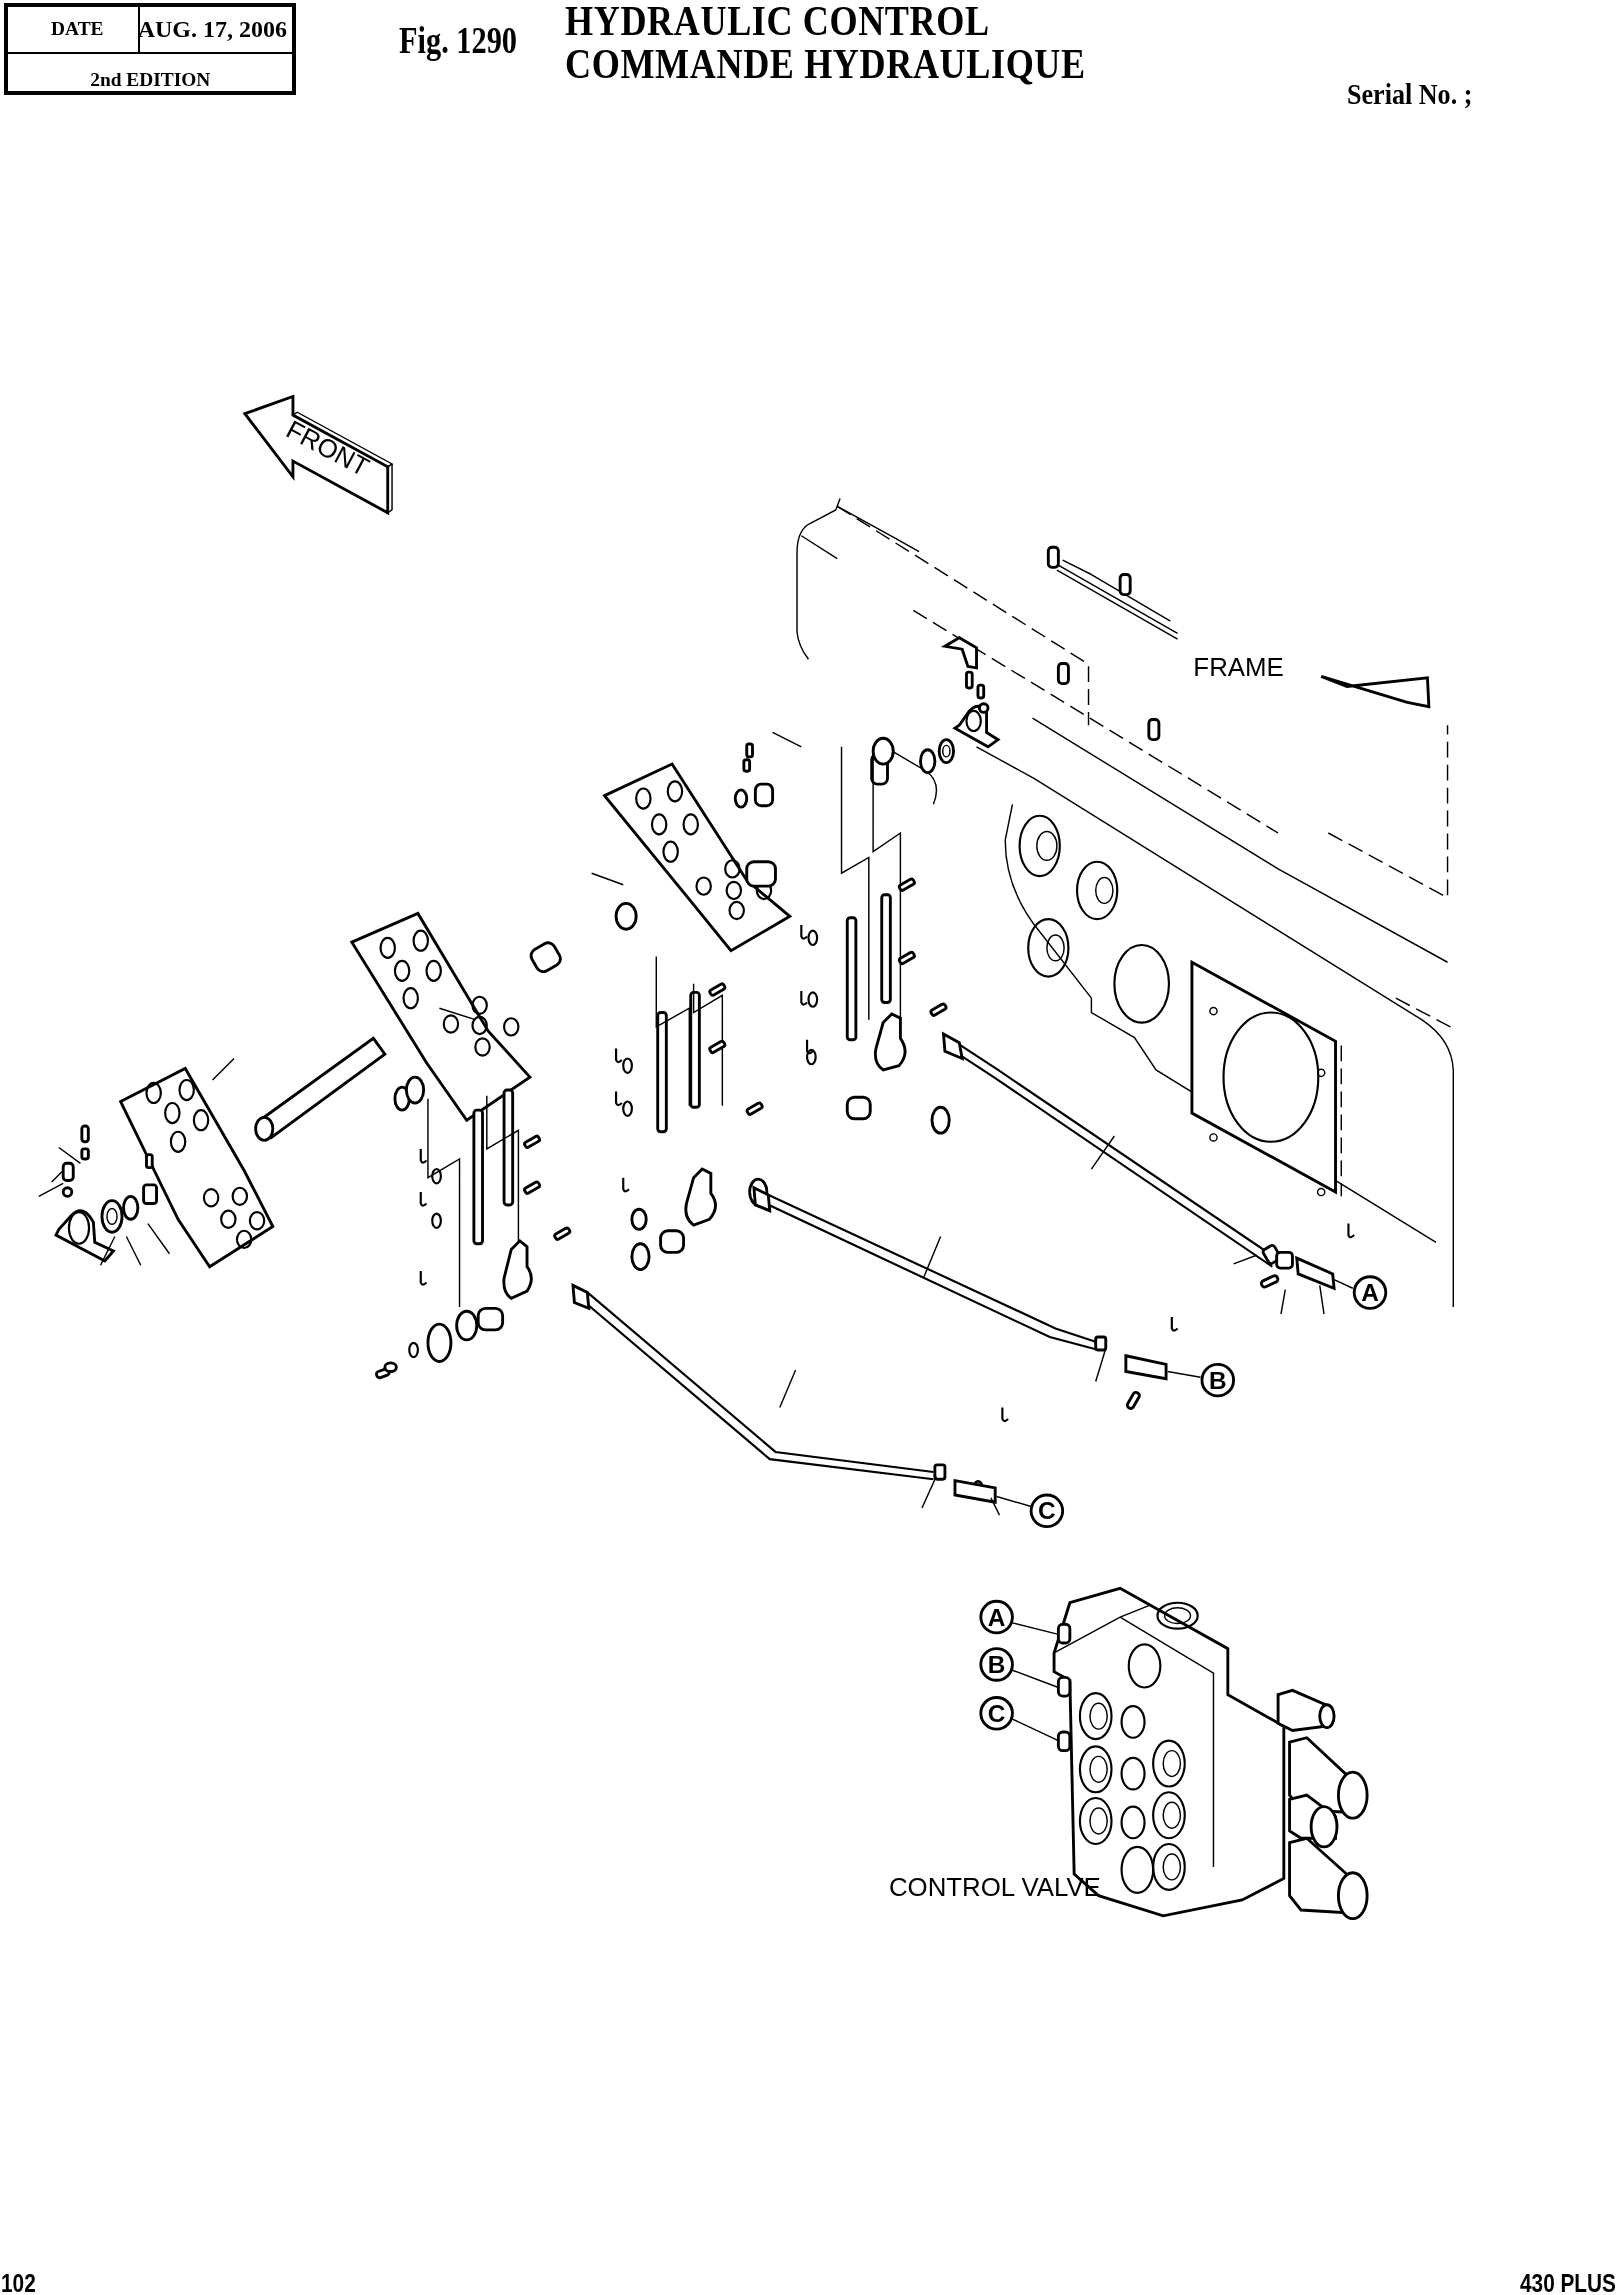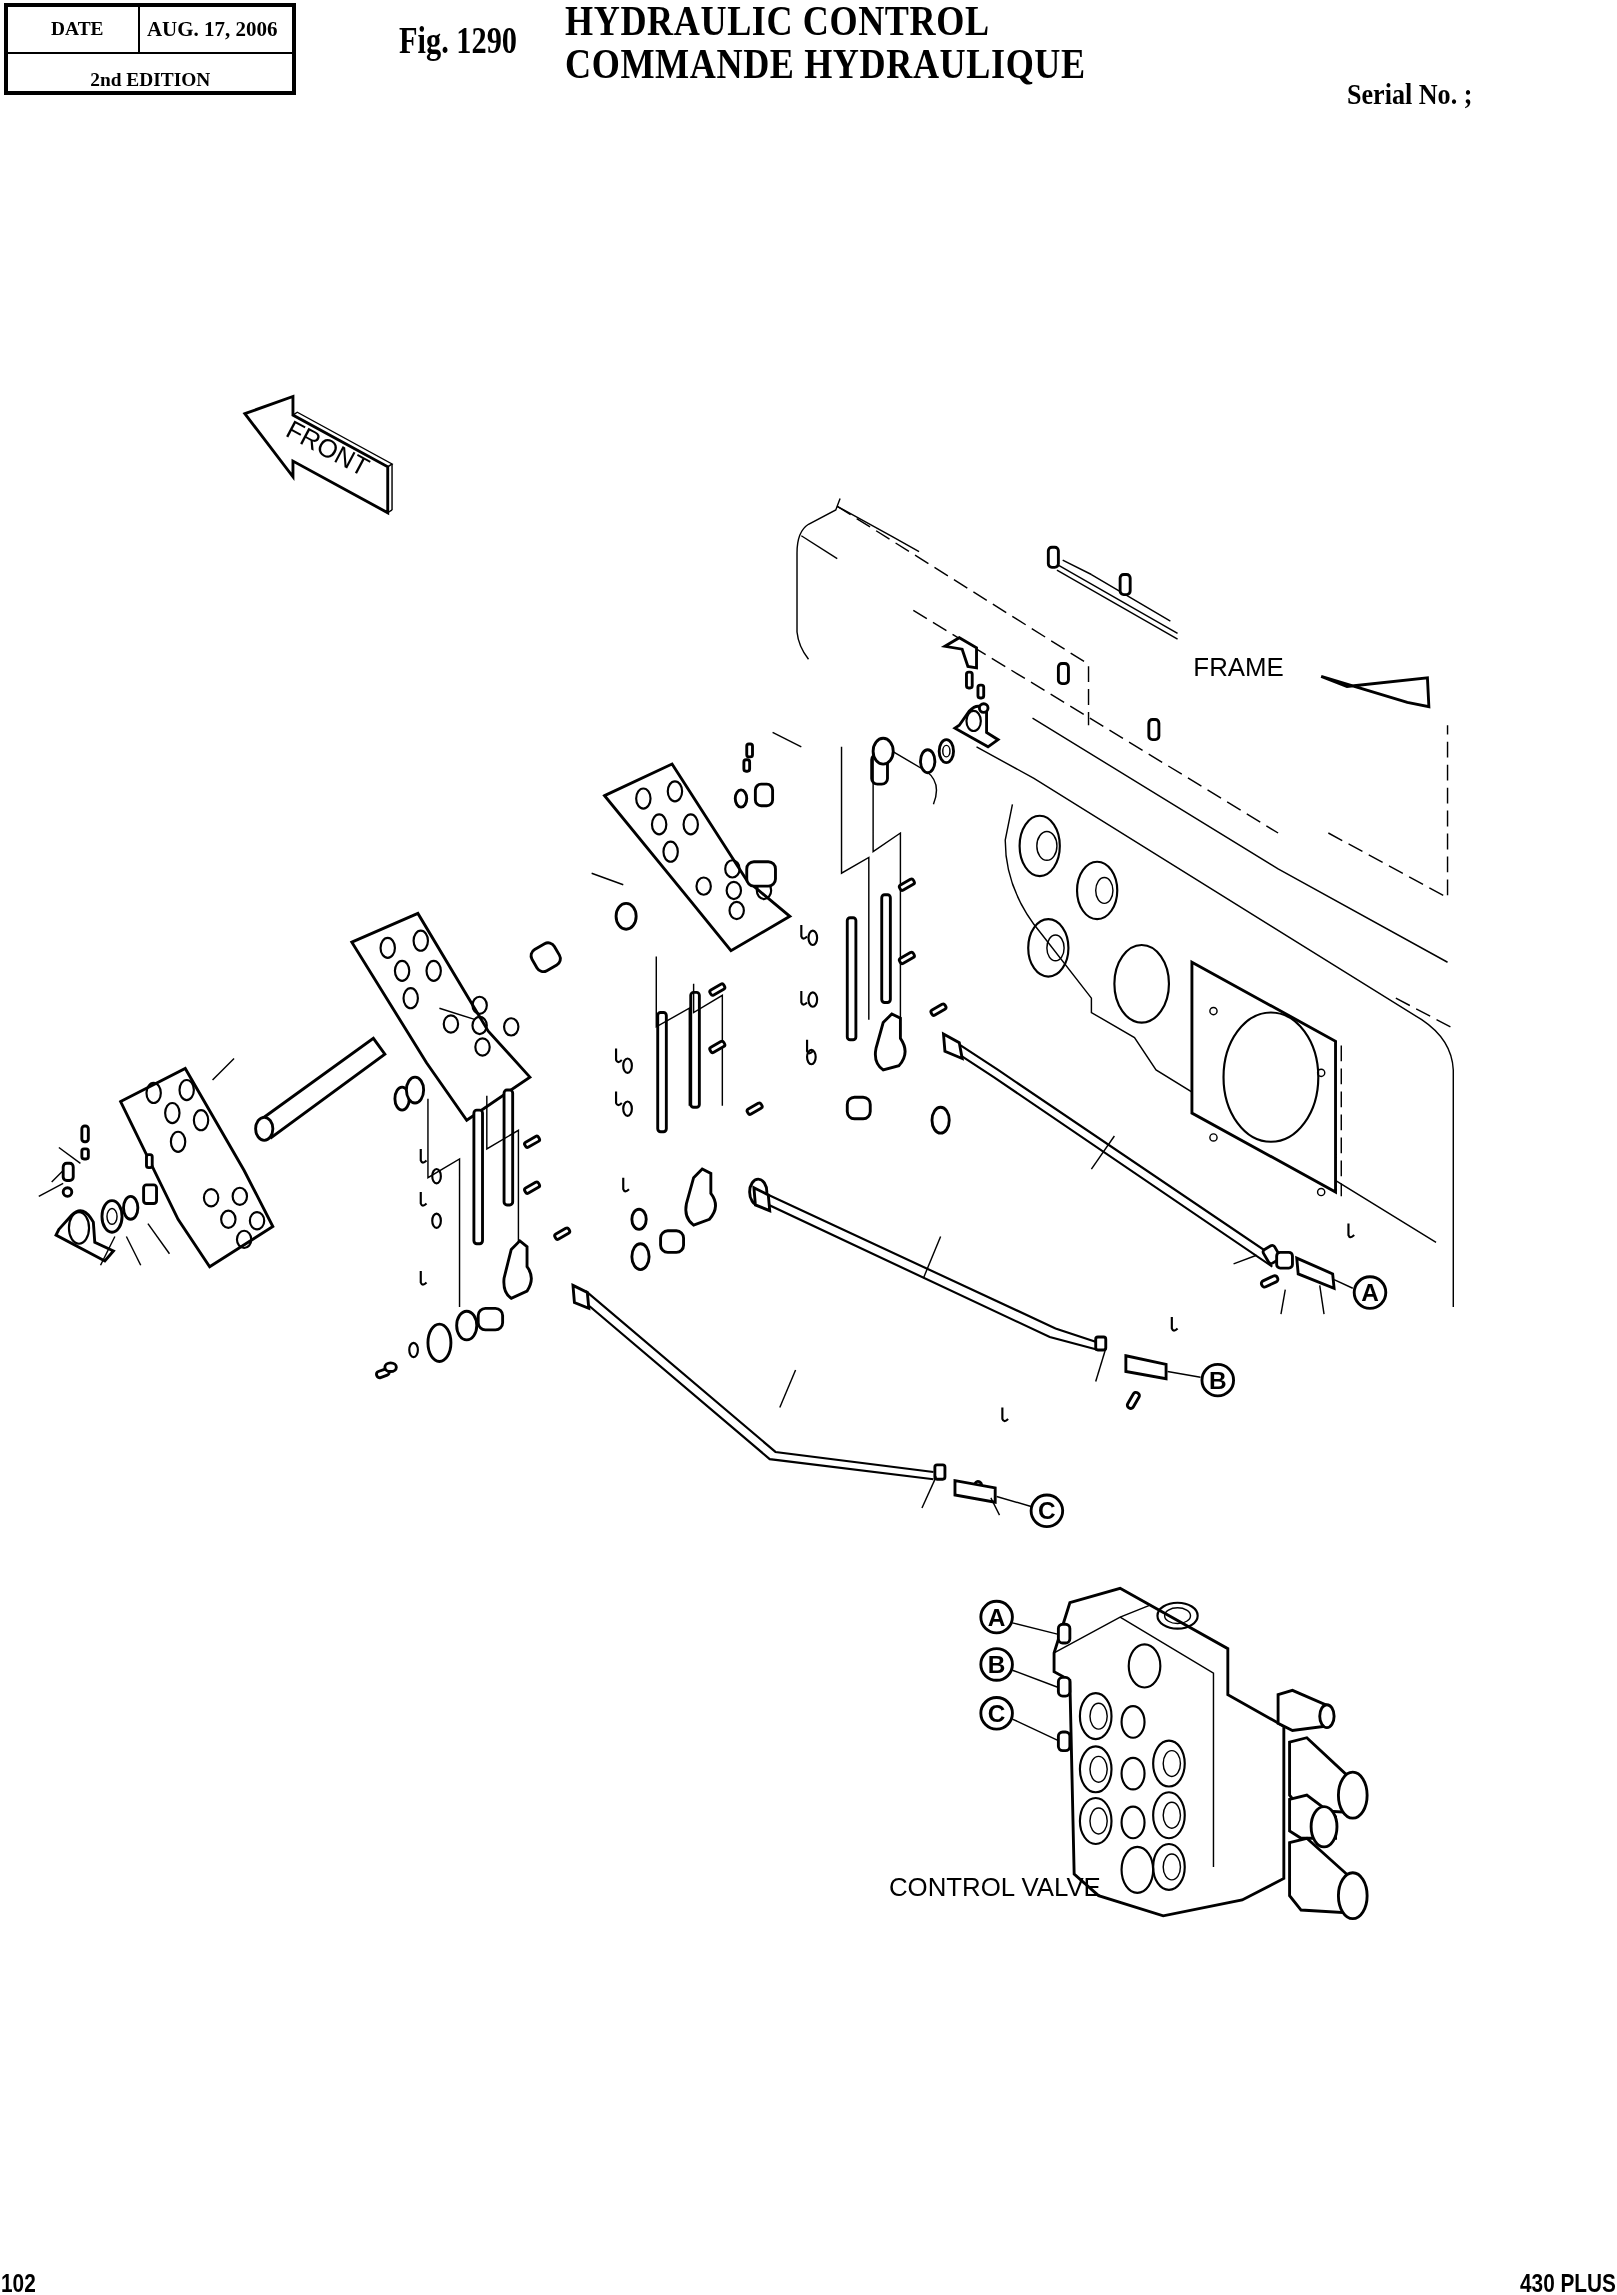--- a/index.html
+++ b/index.html
@@ -1,20 +1,20 @@
 <!DOCTYPE html>
 <html style="font-size:11.5px"><head>
 <meta charset="utf-8">
 <style>
   html, body { margin: 0; padding: 0; background: #ffffff; }
   body { width: 1617px; height: 2295px; position: relative; overflow: hidden; font-family: "Liberation Serif", serif; color: #000; }
   .hdr-box { position: absolute; left: 4.3px; top: 2.9px; width: 292px; height: 92px; border: 4.3px solid #000; box-sizing: border-box; }
   .hdr-row1 { position: absolute; left: 0; top: 0; right: 0; height: 45px; border-bottom: 2.9px solid #000; }
   .hdr-date-lbl { position: absolute; left: 0; top: 0; width: 122px; height: 45px; border-right: 2.2px solid #000; display: flex; align-items: center; justify-content: center; font-family: "Liberation Serif", serif; font-weight: bold; font-size: 19.4px; padding-left: 8px; }
-  .hdr-date-val { position: absolute; left: 124px; top: 0; right: 0; height: 45px; display: flex; align-items: center; justify-content: center; font-weight: bold; font-size: 21px; }
+  .hdr-date-val { position: absolute; left: 124px; top: 0; right: 0; height: 45px; display: flex; align-items: center; justify-content: center; font-weight: bold; font-size: 24px; }
   .hdr-edition { position: absolute; left: 0; right: 0; top: 47px; height: 52px; display: flex; align-items: center; justify-content: center; font-weight: bold; font-size: 19.4px; }
   .fig-num { position: absolute; left: 399px; top: 18.7px; font-weight: bold; font-size: 37px; transform: scaleX(0.82); transform-origin: left; white-space: nowrap; }
   .title1 { position: absolute; left: 565px; top: -2.9px; font-weight: bold; font-size: 42px; transform: scaleX(0.86); transform-origin: left; white-space: nowrap; letter-spacing: 0.7px; }
   .title2 { position: absolute; left: 565px; top: 40px; font-weight: bold; font-size: 42px; transform: scaleX(0.86); transform-origin: left; white-space: nowrap; letter-spacing: 0.7px; }
   .serial { position: absolute; left: 1347px; top: 78px; font-weight: bold; font-size: 29px; white-space: nowrap; transform: scaleX(0.9); transform-origin: left; }
   .page-num { position: absolute; left: 1.4px; top: 2268px; font-family: "Liberation Sans", sans-serif; font-weight: bold; font-size: 26px; transform: scaleX(0.8); transform-origin: left; }
   .model { position: absolute; right: 1.4px; top: 2268px; font-family: "Liberation Sans", sans-serif; font-weight: bold; font-size: 26px; transform: scaleX(0.8); transform-origin: right; white-space: nowrap; }
   svg.drawing { position: absolute; left: 0; top: 0; }
   .lbl { font-family: "Liberation Sans", sans-serif; font-size: 36px; fill: #000; }
   .callout-txt { font-family: "Liberation Sans", sans-serif; font-size: 34px; font-weight: bold; fill: #000; }

